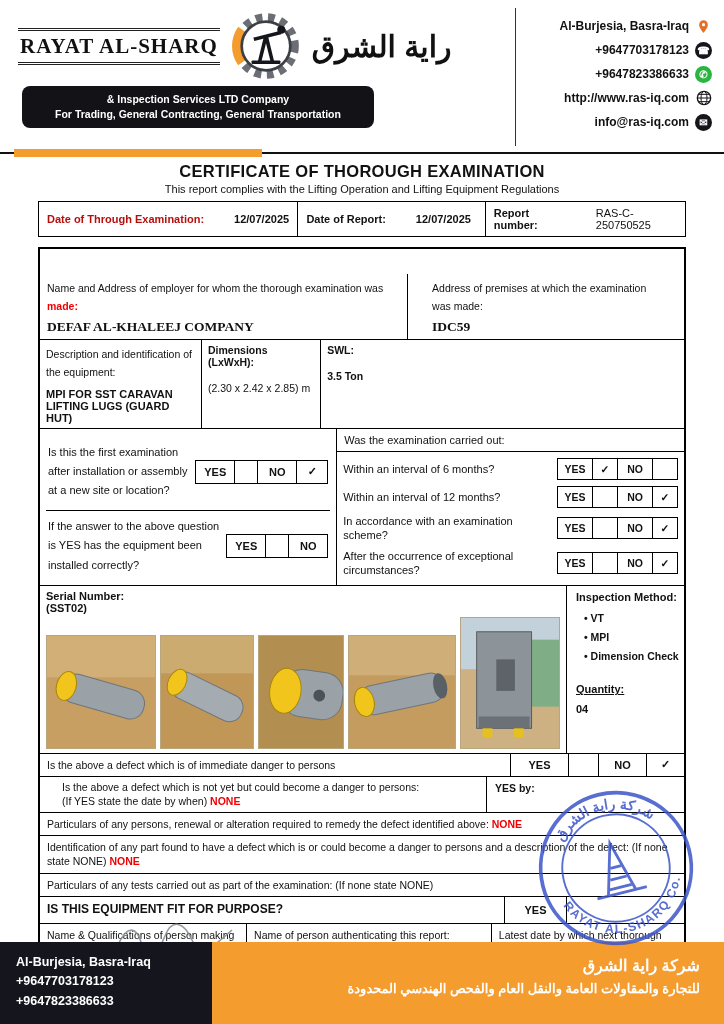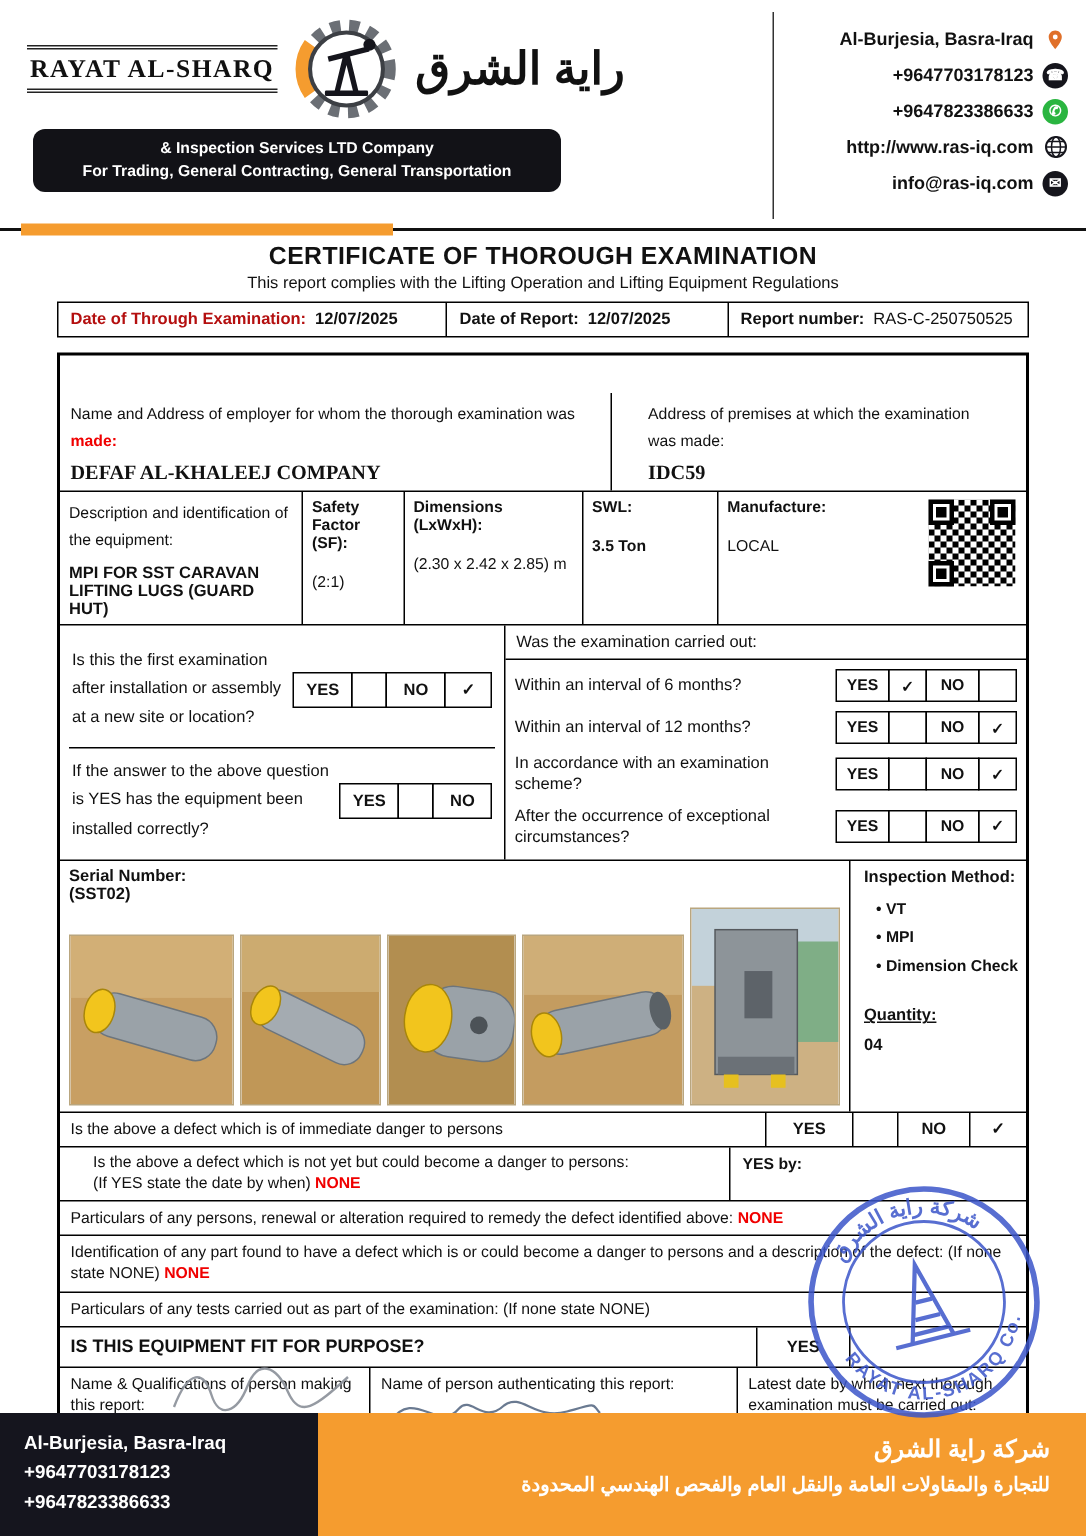--- a/index.html
+++ b/index.html
@@ -4,21 +4,21 @@
 <style>
   * { margin:0; padding:0; box-sizing:border-box; }
   html,body { background:#e9e9e9; }
   body { font-family:"Liberation Sans", sans-serif; color:#111; }
   .page { position:relative; width:724px; height:1024px; background:#fff; margin:0 auto; overflow:hidden; }
 
   
   .hdr { position:relative; height:154px; padding:10px 10px 0 18px; }
   .hdr-left { width:470px; }
   .logo-row { display:flex; align-items:center; gap:10px; }
-  .brand-en { font-family:"Liberation Serif", serif; font-weight:bold; font-size:17px; letter-spacing:1px;
+  .brand-en { font-family:"Liberation Serif", serif; font-weight:bold; font-size:21px; letter-spacing:1px;
               border-top:3px double #222; border-bottom:3px double #222; padding:3px 2px; white-space:nowrap; }
   .gear { width:72px; height:72px; flex:0 0 auto; }
   .brand-ar { font-size:30px; font-weight:bold; white-space:nowrap; }
   .tagline { background:#121217; color:#fff; border-radius:8px; width:352px; margin:4px 0 0 4px;
              padding:6px 8px; text-align:center; font-size:10.5px; font-weight:bold; line-height:1.45; }
   .hdr-rule { position:absolute; left:0; right:0; bottom:0; height:2px; background:#111; }
   .hdr-orange { position:absolute; left:14px; bottom:-3px; width:248px; height:8px; background:#F59C2F; }
   .hdr-vline { position:absolute; right:208px; top:8px; bottom:8px; width:1px; background:#333; }
   .hdr-contacts { position:absolute; right:12px; top:14px; width:190px; }
   .contact-line { display:flex; justify-content:flex-end; align-items:center; gap:6px; height:24px;
@@ -33,21 +33,21 @@
   .title-blk { text-align:center; margin:8px 0 6px; }
   .title-blk h1 { font-size:16.5px; letter-spacing:.3px; }
   .title-blk p { font-size:11px; margin-top:2px; }
 
   
   .dates { display:flex; margin:4px 38px 10px; border:1px solid #000; font-size:11px; }
   .dates .dc { padding:5px 8px; display:flex; gap:6px; align-items:center; }
   .dates .dc + .dc { border-left:1px solid #000; }
   .dc1 { flex:0 0 40%; } .dc2 { flex:0 0 29%; } .dc3 { flex:1; }
   .d-lbl { font-weight:bold; } .d-lbl.redish { color:#b40f0f; }
-  .d-val { font-weight:bold; }
+  .d-val { font-weight:bold;margin-left:24px; }
   .d-val.norm { font-weight:normal; }
 
   .t { margin:0 38px; border:2px solid #000; background:#fff; }
   .r { display:flex; border-top:1px solid #000; }
   .r:first-child { border-top:none;margin-top:25px; }
   .c { border-left:1px solid #000; }
   .c:first-child { border-left:none; }
 
   .lbl-n { font-size:10.5px; }
   .red { color:#f00000; font-weight:bold; }
@@ -245,42 +245,27 @@
         <span class="lbl-n">Address of premises at which the examination was made:</span>
         <div class="val-serif">IDC59</div>
       </div>
     </div>
 
     <div class="r eq-row">
       <div class="c eq-desc">
         <span class="lbl-n">Description and identification of the equipment:</span>
         <div class="val-b">MPI FOR SST CARAVAN LIFTING LUGS (GUARD HUT)</div>
       </div>
-      <div class="c eq-sf">
-        <div class="lbl-b">Safety Factor (SF):</div>
-        <div class="val-b eq-gap" style="font-weight:normal">(2:1)</div>
-      </div>
       <div class="c eq-dim">
         <div class="lbl-b">Dimensions (LxWxH):</div>
         <div class="val-b eq-gap" style="font-weight:normal">(2.30 x 2.42 x 2.85) m</div>
       </div>
       <div class="c eq-swl">
         <div class="lbl-b">SWL:</div>
         <div class="val-b eq-gap">3.5 Ton</div>
-      </div>
-      <div class="c eq-man">
-        <div>
-          <div class="lbl-b">Manufacture:</div>
-          <div class="val-b eq-gap" style="font-weight:normal">LOCAL</div>
-        </div>
-        <div class="qr">
-          <div class="fnd f-tl"></div>
-          <div class="fnd f-tr"></div>
-          <div class="fnd f-bl"></div>
-        </div>
       </div>
     </div>
 
     <div class="r exam-row">
       <div class="c ex-l">
         <div class="q-block q1">
           <div class="q-text">Is this the first examination after installation or assembly at a new site or location?</div>
           <div class="q-boxes">
             <div class="bx">YES</div>
             <div class="bx sm"></div>

